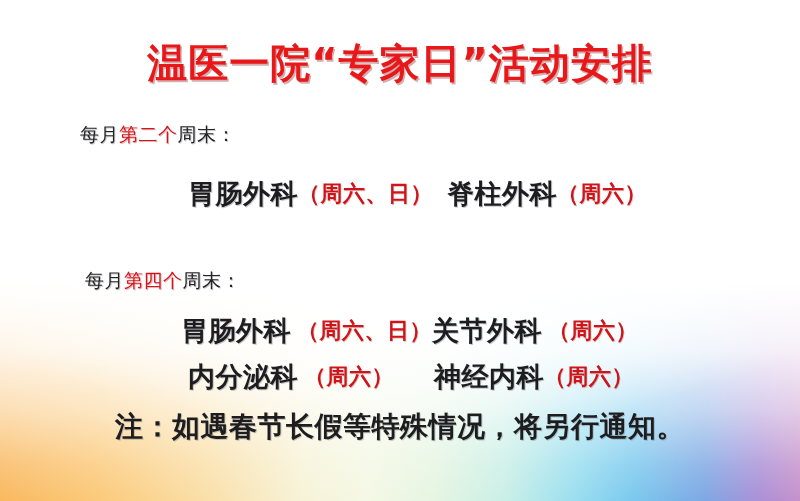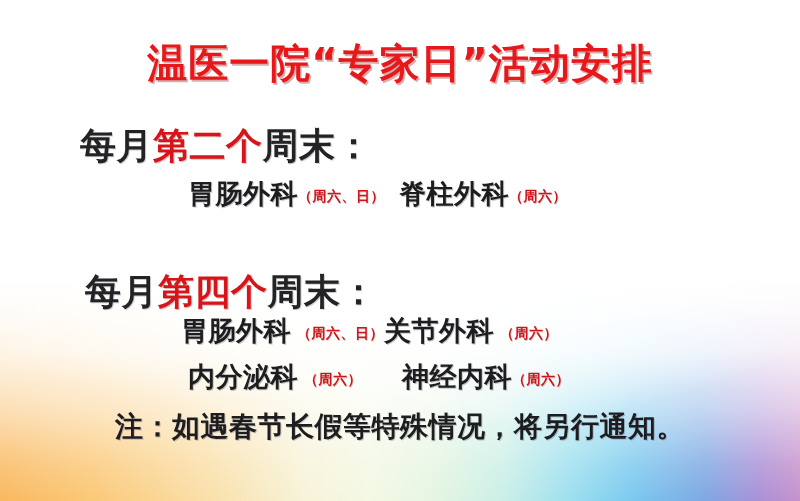--- a/index.html
+++ b/index.html
@@ -79,22 +79,22 @@
     font-size: 40px;
     font-weight: bold;
     letter-spacing: 1px;
     color: #e8171a;
     text-shadow: 1.5px 1.5px 0 rgba(120,0,0,0.32);
     white-space: nowrap;
   }
 
   .week-line {
     position: absolute;
-    font-size: 36px;
-    font-weight: bold;
+    font-size: 19px;
+    font-weight: normal;
     letter-spacing: 0.5px;
     white-space: nowrap;
     color: #232326;
     text-shadow: 1px 1px 0 rgba(90,90,95,0.30);
   }
   .week-line .hl {
     color: #d6141a;
     text-shadow: 1px 1px 0 rgba(120,10,10,0.28);
   }
 
@@ -103,21 +103,21 @@
     white-space: nowrap;
     font-weight: bold;
     letter-spacing: 0.5px;
   }
   .dept {
     font-size: 27px;
     color: #1d1d20;
     text-shadow: 1px 1px 0 rgba(110,110,118,0.38);
   }
   .when {
-    font-size: 14px;
+    font-size: 22px;
     color: #d0141a;
     text-shadow: 0.8px 0.8px 0 rgba(120,10,10,0.22);
     position: relative;
     top: -2px;
   }
   .gap-sm { display: inline-block; width: 6px; }
   .gap-md { display: inline-block; width: 14px; }
   .gap-lg { display: inline-block; width: 40px; }
 
   .note {

